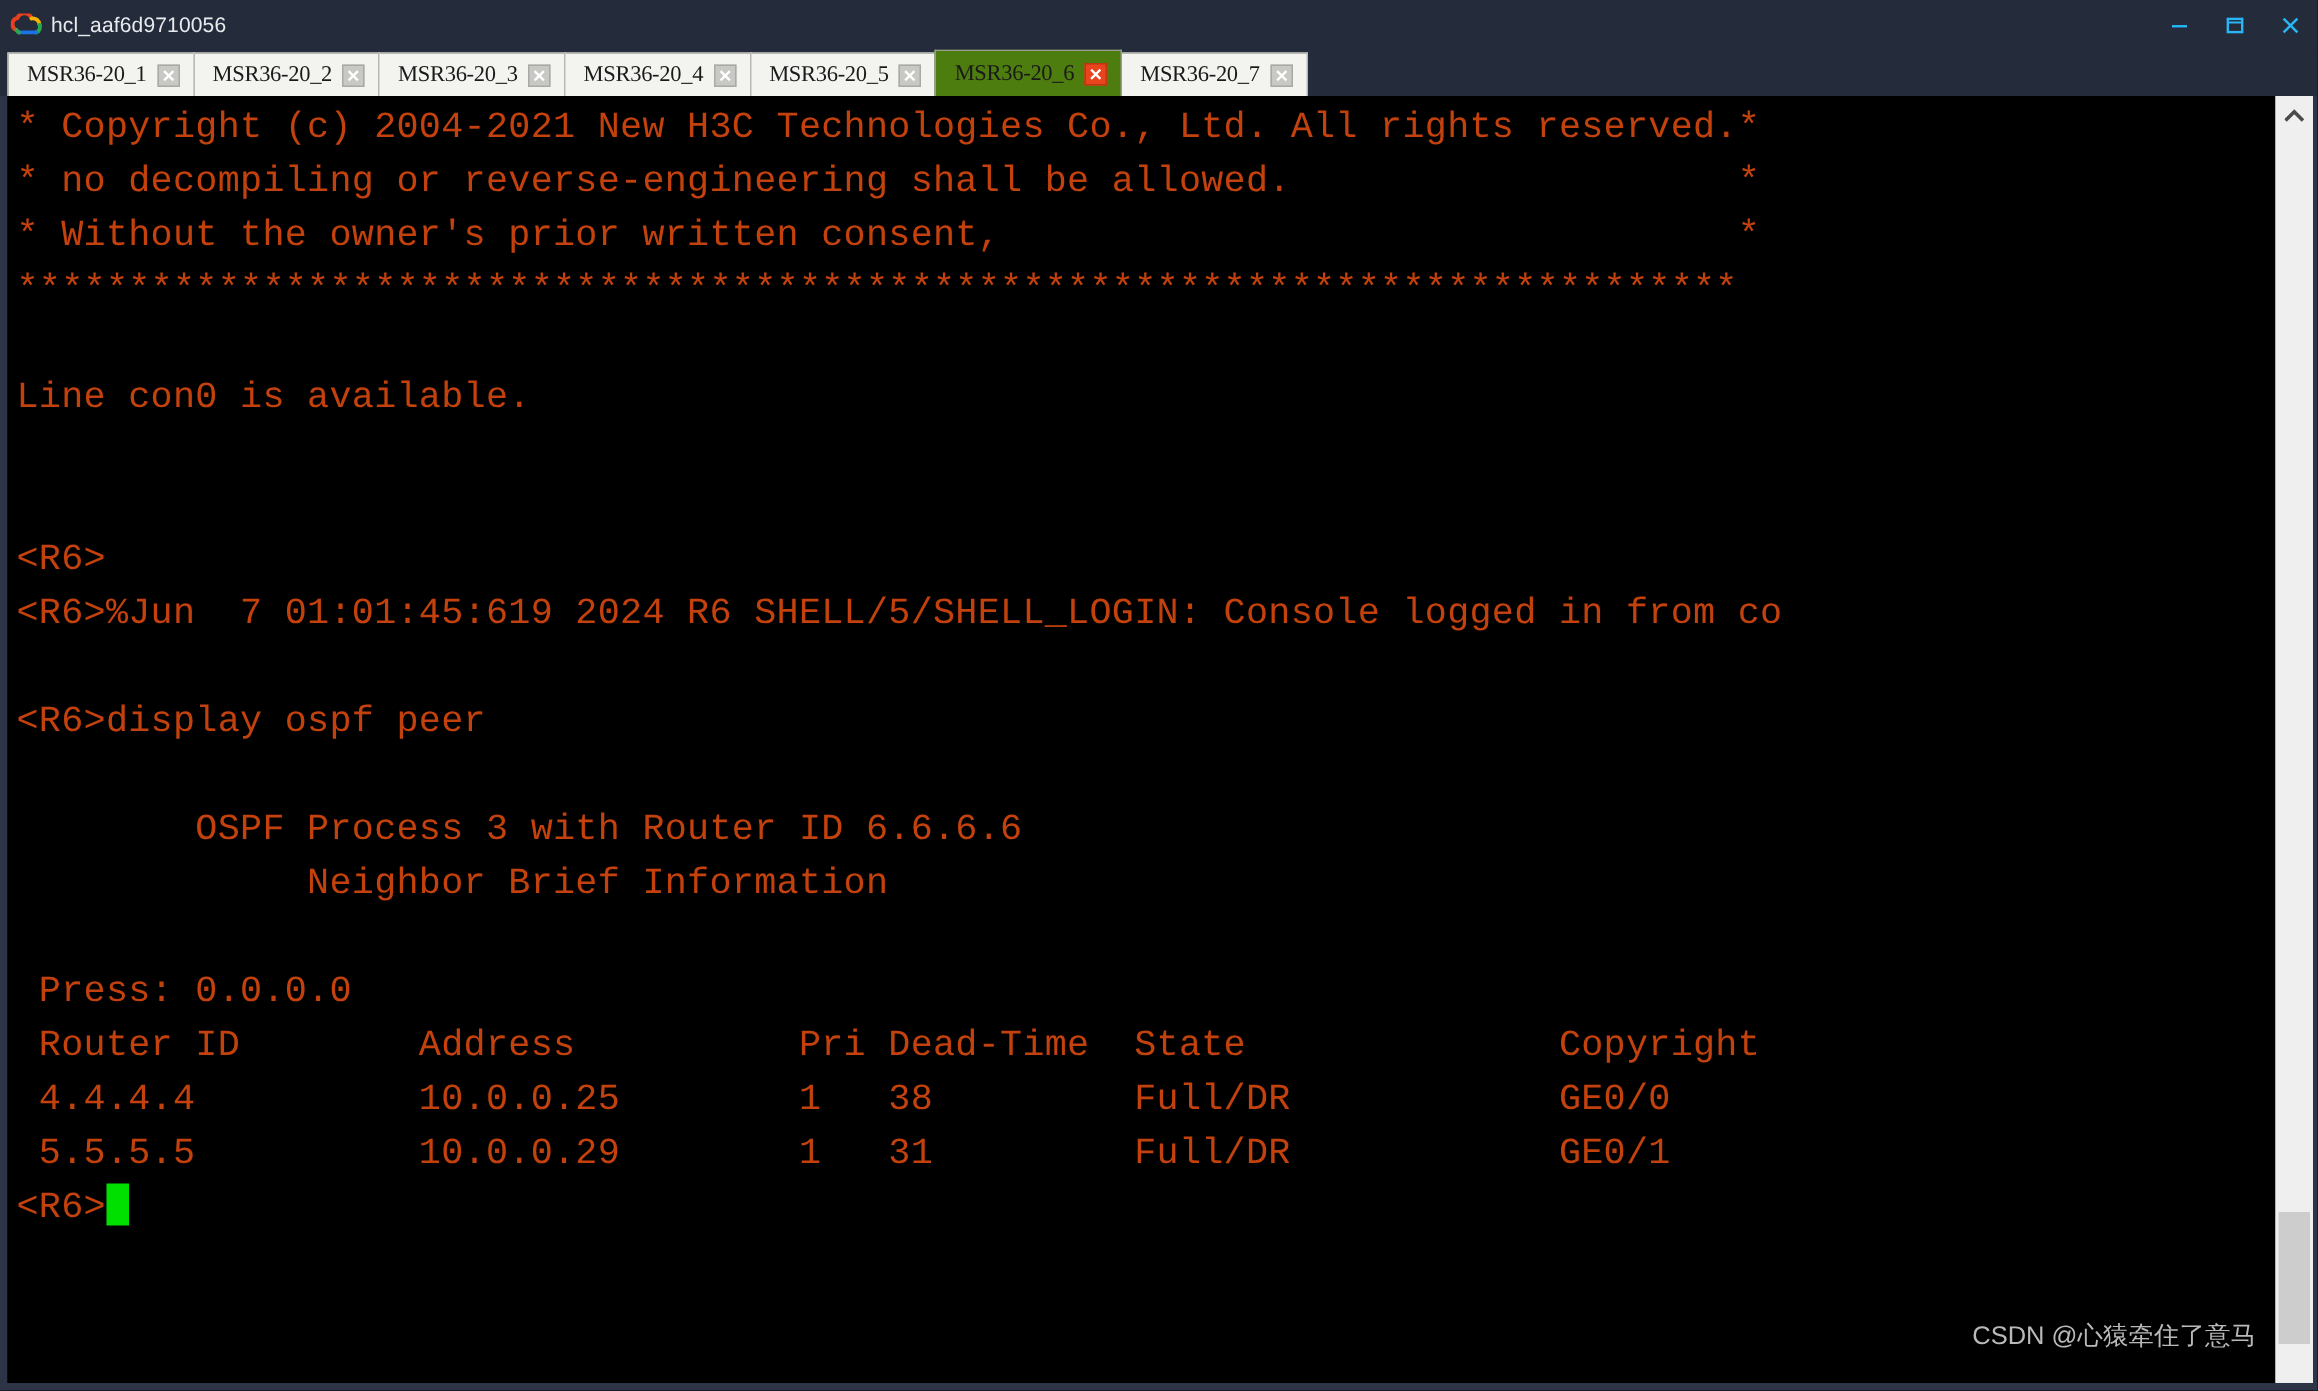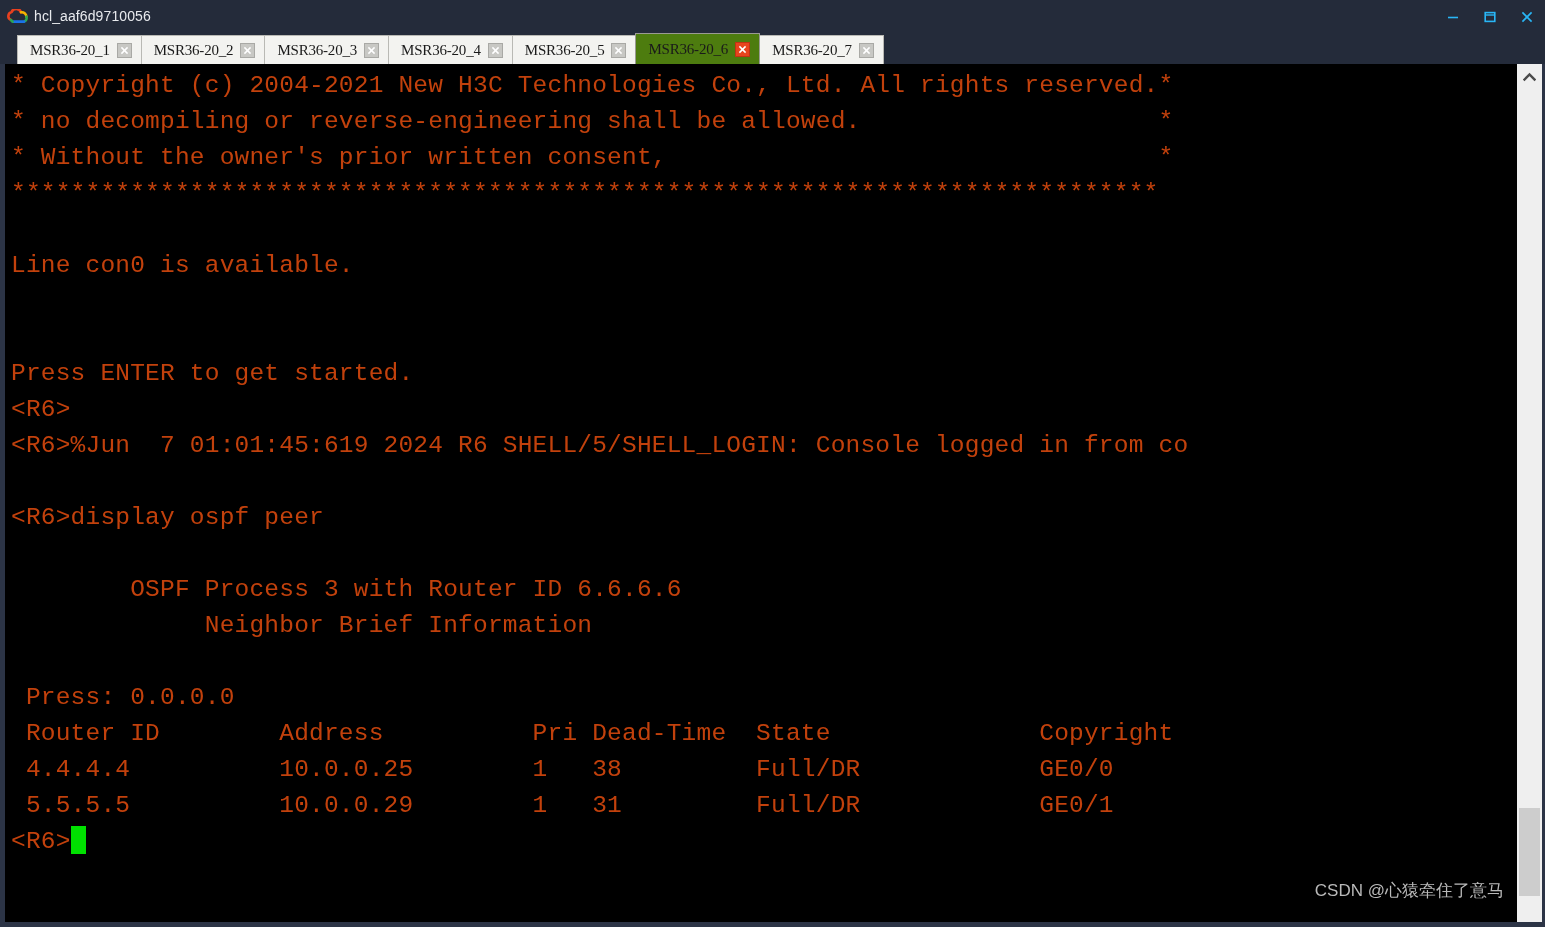--- a/index.html
+++ b/index.html
@@ -64,21 +64,21 @@
   }
   .win-btn svg { display: block; }
 
   
   .tabbar {
     height: 31px;
     flex: 0 0 31px;
     background: #242b3a;
     display: flex;
     align-items: flex-end;
-    padding-left: 17px;
+    padding-left: 5px;
     overflow: hidden;
   }
   .tab {
     height: 29px;
     background: #f3f3f0;
     border: 1px solid #b9b9b4;
     border-bottom: none;
     display: flex;
     align-items: center;
     gap: 7px;
@@ -315,21 +315,20 @@
     <div class="term">
       <div class="term-inner" id="term-inner">
           <div class="line">* Copyright (c) 2004-2021 New H3C Technologies Co., Ltd. All rights reserved.*</div>
           <div class="line">* no decompiling or reverse-engineering shall be allowed.                    *</div>
           <div class="line">* Without the owner's prior written consent,                                 *</div>
           <div class="line">*****************************************************************************</div>
           <div class="line blank"></div>
           <div class="line">Line con0 is available.</div>
           <div class="line blank"></div>
           <div class="line blank"></div>
-          <div class="line">Press ENTER to get started.</div>
           <div class="line">&lt;R6&gt;</div>
           <div class="line">&lt;R6&gt;%Jun  7 01:01:45:619 2024 R6 SHELL/5/SHELL_LOGIN: Console logged in from co</div>
           <div class="line blank"></div>
           <div class="line">&lt;R6&gt;display ospf peer</div>
           <div class="line blank"></div>
           <div class="line">        OSPF Process 3 with Router ID 6.6.6.6</div>
           <div class="line">             Neighbor Brief Information</div>
           <div class="line blank"></div>
           <div class="line"> Press: 0.0.0.0</div>
           <div class="line"> Router ID        Address          Pri Dead-Time  State              Copyright</div>

